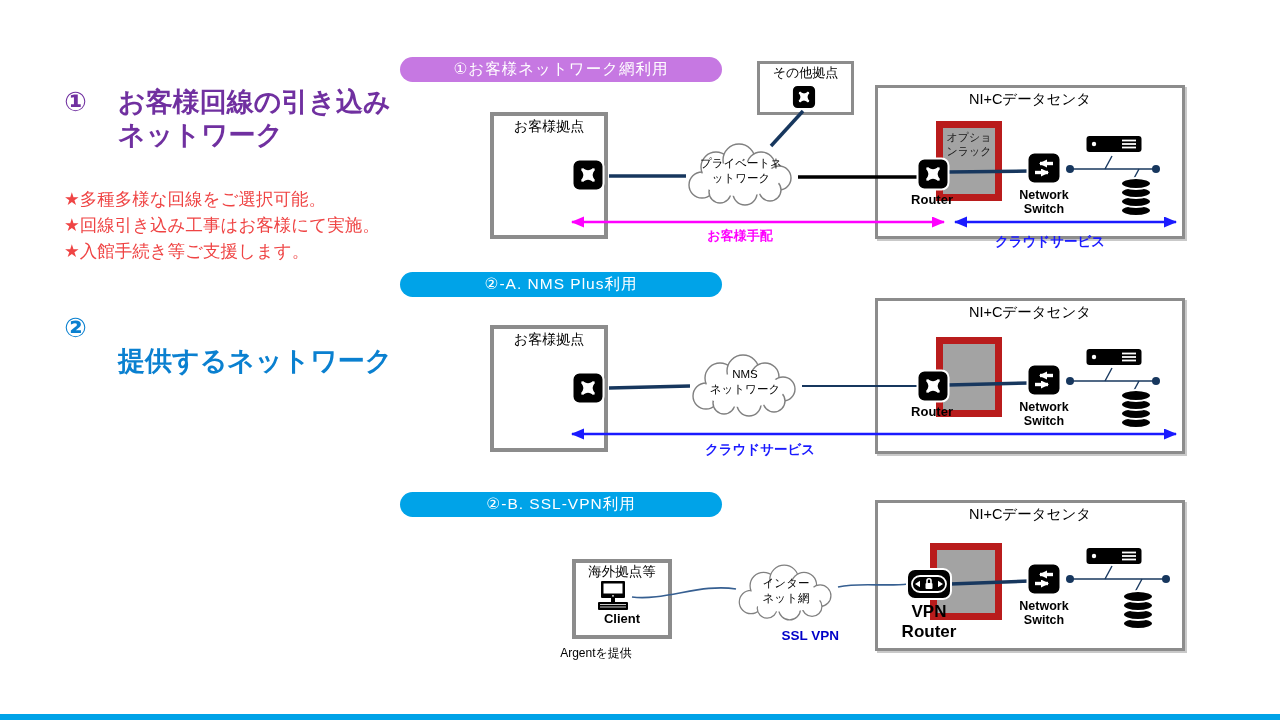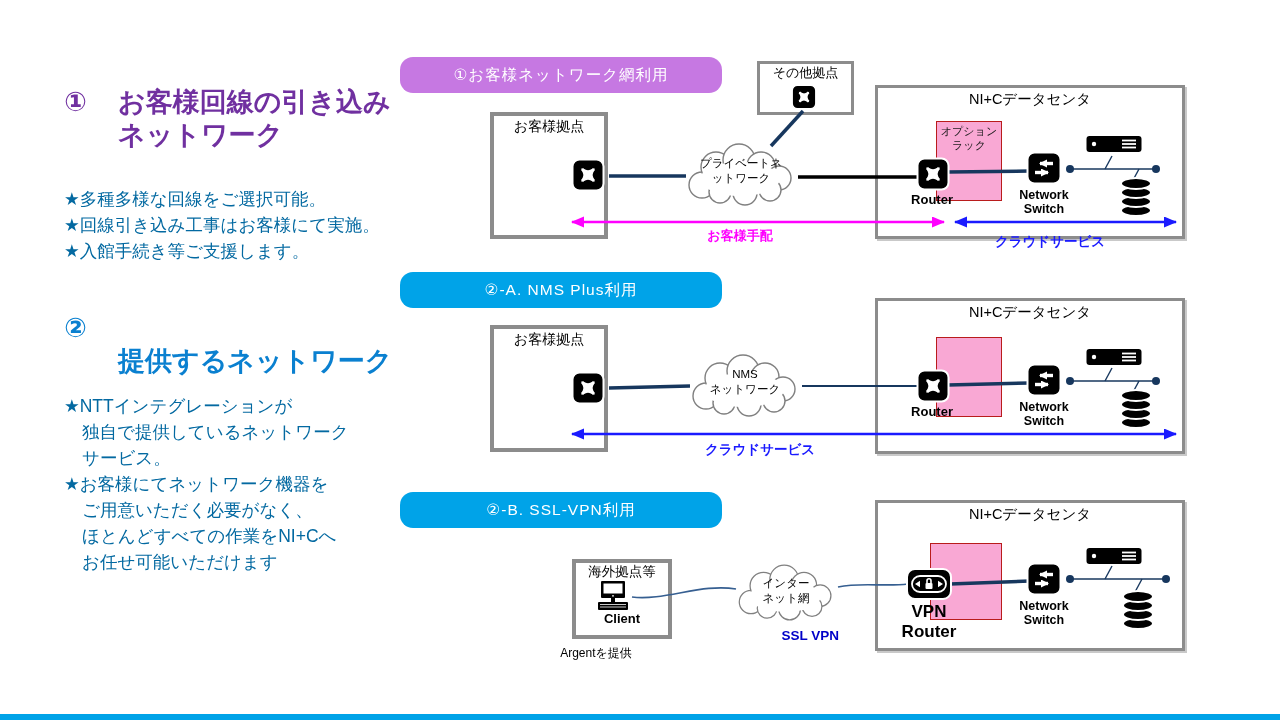--- a/index.html
+++ b/index.html
@@ -4,32 +4,32 @@
 <style>
   html,body{margin:0;padding:0;background:#fff;}
   #canvas{position:relative;width:1280px;height:720px;background:#fff;overflow:hidden;
           font-family:"Liberation Sans","DejaVu Sans",sans-serif;color:#1a1a1a;}
   .abs{position:absolute;}
   
   .heading{display:flex;font-weight:bold;font-size:27px;line-height:33px;}
   .heading .num{width:54px;flex:none;}
   .h-purple{color:#7030A0;}
   .h-blue{color:#0A80D0;}
-  .bullets{font-size:17.5px;line-height:26px;color:#0369a1;}
+  .bullets{font-size:17.5px;line-height:26px;color:#ef4444;}
   .bullets .cont{padding-left:18px;}
   
-  .pill{width:322px;height:36px;border-radius:13px;color:#fff;font-size:15.5px;
+  .pill{width:322px;height:25px;border-radius:13px;color:#fff;font-size:15.5px;
         display:flex;align-items:center;justify-content:center;letter-spacing:1px;z-index:3;}
   .pill-purple{background:#C678E2;}
   .pill-blue{background:#00A3E8;}
   
   .sitebox{border:4px solid #8C8C8C;background:#fff;box-sizing:border-box;z-index:1;}
   .dcbox{border:3px solid #8C8C8C;background:#fff;box-sizing:border-box;z-index:1;
          box-shadow:2px 2px 0 #c9c9c9;}
-  .rack{background:#f9a8d4;border:1px solid #b91c1c;box-sizing:border-box;z-index:2;
+  .rack{background:#a3a3a3;border:7px solid #b91c1c;box-sizing:border-box;z-index:2;
         font-size:11px;line-height:1.25;text-align:center;padding-top:3px;}
   .boxlabel{text-align:center;font-size:14px;color:#000;z-index:2;}
   .dctitle{text-align:center;font-size:14.5px;color:#000;z-index:2;}
   .devlabel{text-align:center;font-weight:bold;font-size:13px;color:#000;z-index:6;line-height:1.15;}
   .cloudtext{text-align:center;font-size:11.5px;line-height:1.3;color:#000;z-index:7;}
   .maglabel{color:#FF00FF;font-weight:bold;font-size:13px;text-align:center;z-index:6;}
   .bluelabel{color:#1A1AFF;font-weight:bold;font-size:13.5px;text-align:center;z-index:6;}
   .ssllabel{color:#0000C8;font-weight:bold;font-size:13.5px;text-align:right;z-index:6;}
   .note{font-size:12px;text-align:center;color:#000;z-index:2;}
   .icon{z-index:6;line-height:0;}
@@ -64,29 +64,20 @@
     <div>★入館手続き等ご支援します。</div>
   </div>
 
   <div class="abs heading h-blue" style="left:64px;top:312px;width:420px;">
     <span class="num">②</span>
     <span>
       <br>
       <span>提供するネットワーク</span>
     </span>
   </div>
-  <div class="abs bullets" style="left:64px;top:393px;width:420px;">
-    <div>★NTTインテグレーションが</div>
-    <div class="cont">独自で提供しているネットワーク</div>
-    <div class="cont">サービス。</div>
-    <div>★お客様にてネットワーク機器を</div>
-    <div class="cont">ご用意いただく必要がなく、</div>
-    <div class="cont">ほとんどすべての作業をNI+Cへ</div>
-    <div class="cont">お任せ可能いただけます</div>
-  </div>
 
   <div class="abs pill pill-purple" style="left:400px;top:57px;">①お客様ネットワーク網利用</div>
   <div class="abs pill pill-blue" style="left:400px;top:272px;">②-A. NMS Plus利用</div>
   <div class="abs pill pill-blue" style="left:400px;top:492px;">②-B. SSL-VPN利用</div>
 
   <svg id="wires" width="1280" height="720">
     <defs>
       <marker id="aw" markerUnits="userSpaceOnUse" markerWidth="10" markerHeight="10" refX="7" refY="4" orient="auto-start-reverse">
         <path d="M0,0 L8,4 L0,8 z" fill="#fff"></path>
       </marker>

